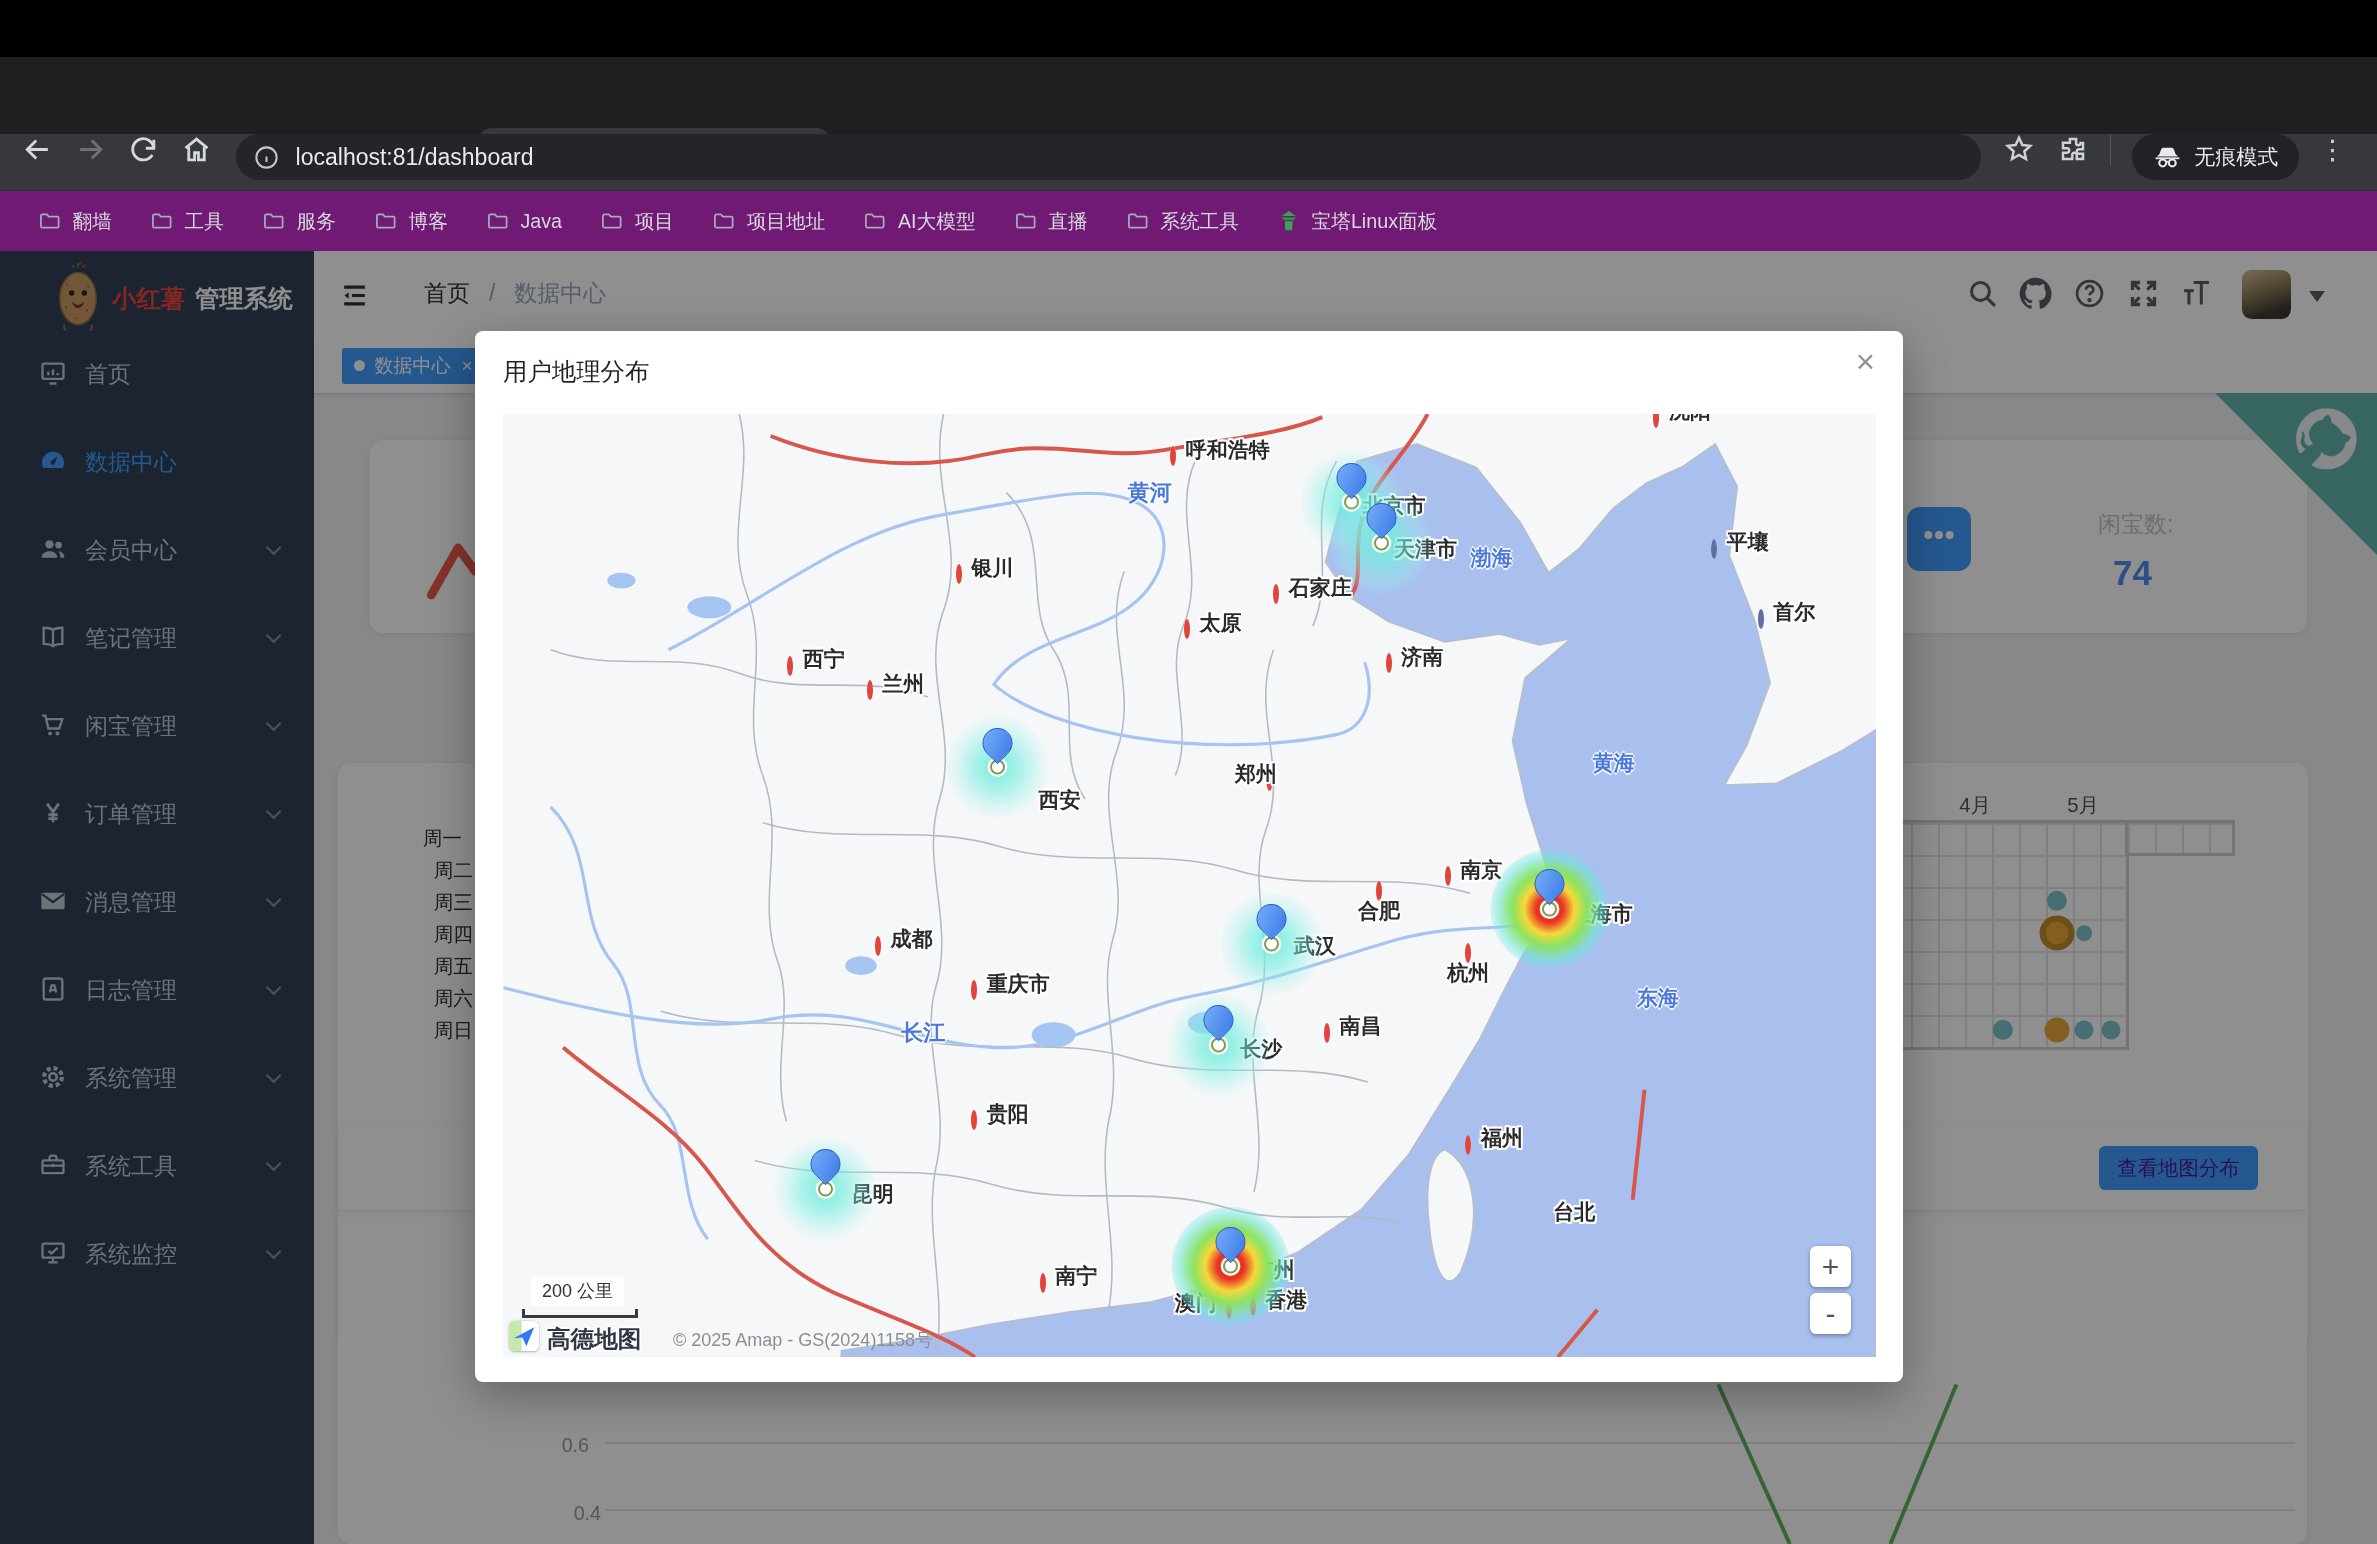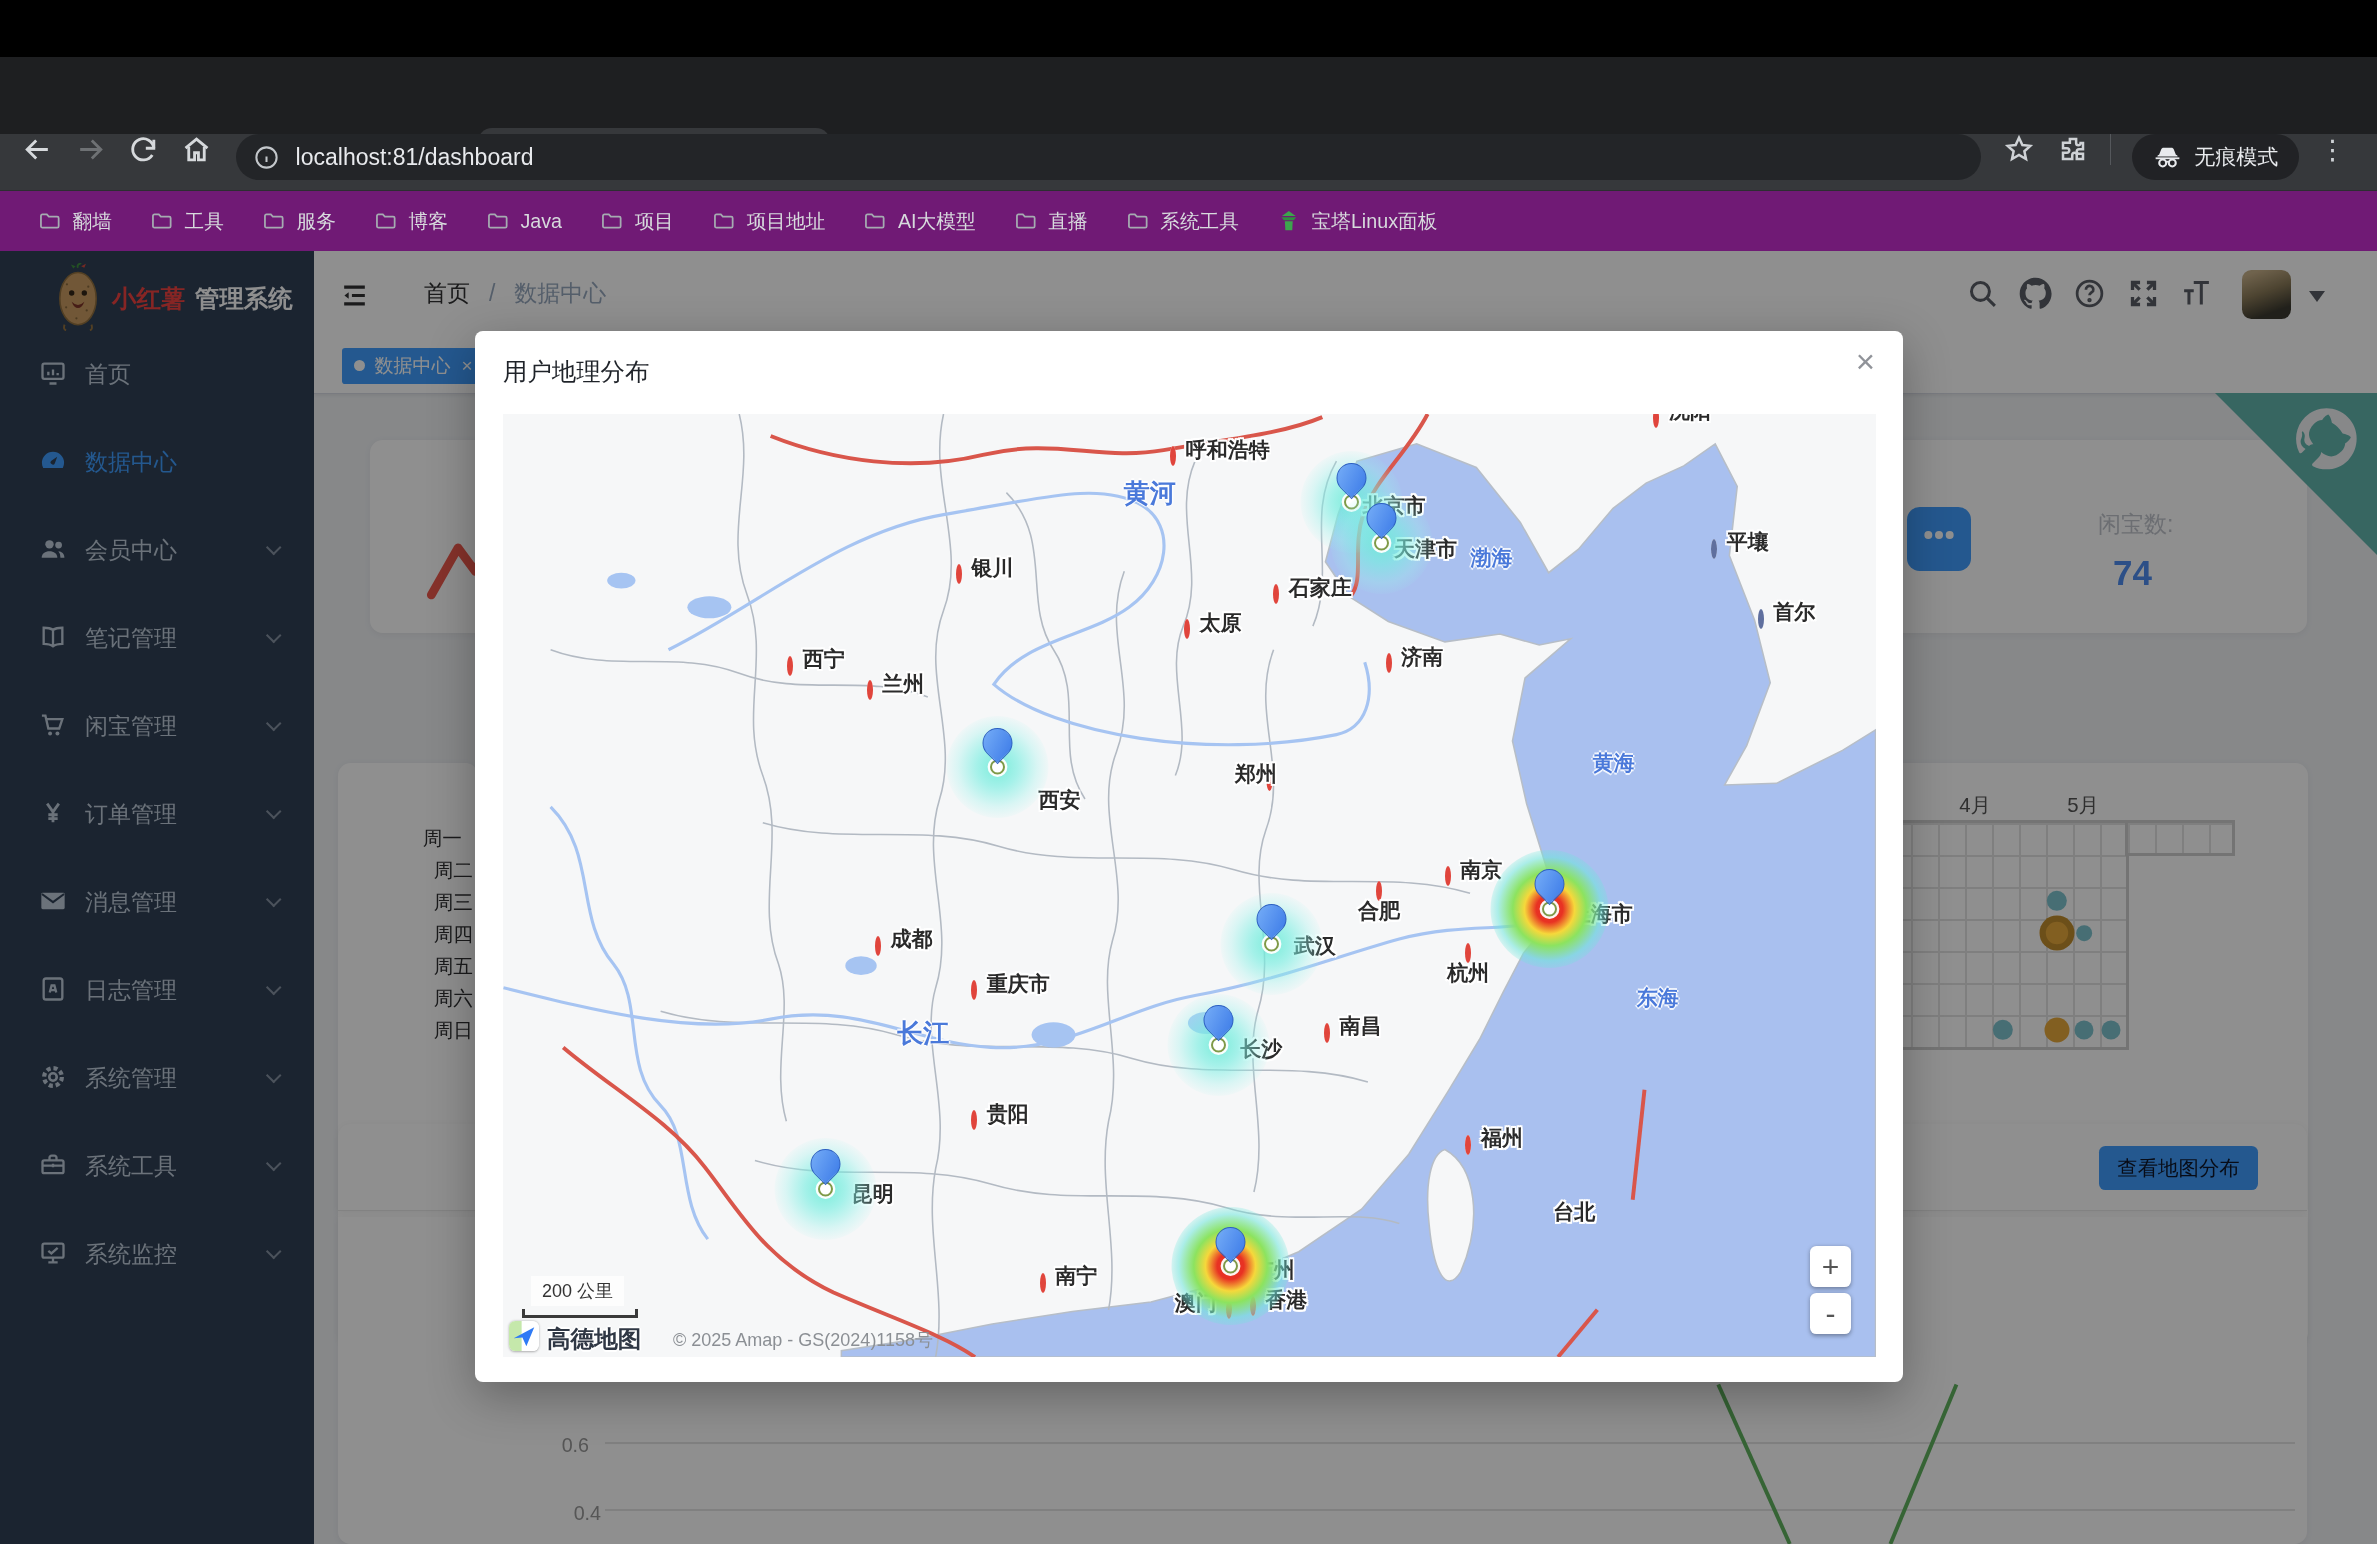--- a/index.html
+++ b/index.html
@@ -75,21 +75,21 @@
   #stat-icon{position:absolute;left:1907px;top:257px;width:64px;height:64px;border-radius:12.6px;background:#409EFF;}
   #stat-label{position:absolute;left:2098px;top:259px;font-size:23px;color:#c0c4cc;}
   #stat-value{position:absolute;left:2113px;top:303px;font-size:35px;font-weight:bold;color:#4f8ef0;}
   #gh-corner{position:absolute;right:0;top:143px;width:0;height:0;border-top:162px solid #62b6ae;border-left:162px solid transparent;}
   #gh-cat{position:absolute;right:19px;top:157px;width:63px;height:63px;transform:rotate(45deg);color:#f0f2f5;}
   .wk-label{position:absolute;font-size:19.7px;color:#303133;width:118px;text-align:right;}
   .month-label{position:absolute;font-size:20.4px;color:#555;transform:translateX(-50%);}
   .cal-grid{position:absolute;box-sizing:border-box;border:3.9px solid #cfcfcf;
      background-image:repeating-linear-gradient(to right,#e2e2e2 0 1.6px,transparent 1.6px 27px),repeating-linear-gradient(to bottom,#e2e2e2 0 1.6px,transparent 1.6px 32px);}
   .cal-dot{position:absolute;border-radius:50%;transform:translate(-50%,-50%);}
-  #map-btn{position:absolute;left:2099px;top:896px;width:159px;height:44px;background:#409EFF;border-radius:6.3px;color:#0f172a;font-size:20.4px;display:flex;align-items:center;justify-content:center;}
+  #map-btn{position:absolute;left:2099px;top:896px;width:159px;height:44px;background:#409EFF;border-radius:6.3px;color:#4c1d95;font-size:20.4px;display:flex;align-items:center;justify-content:center;}
   .axis-label{position:absolute;font-size:19.7px;color:#999;width:47px;text-align:right;}
   .gridline{position:absolute;height:1.6px;background:#e5e5e5;}
   
   #overlay{position:absolute;left:0;top:0;width:2377px;height:1294px;background:rgba(0,0,0,0.44);z-index:50;}
 
   
   #modal{position:absolute;left:475px;top:81px;width:1428px;height:1051px;background:#fff;border-radius:7.9px;box-shadow:0 14px 47px rgba(0,0,0,.3);z-index:60;}
   #modal-title{position:absolute;left:28px;top:25px;font-size:24.4px;color:#1f2329;}
   #modal-close{position:absolute;right:28px;top:14px;font-size:33px;color:#909399;line-height:1;}
   #map{position:absolute;left:28px;top:83px;width:1373px;height:943px;background:#f6f7f8;overflow:hidden;}
@@ -100,21 +100,21 @@
   .city.foreign .cdot{border:3.1px solid #5f6f9e;}
   .clabel{position:absolute;font-size:21px;font-weight:600;color:#2a2a2a;white-space:nowrap;
     text-shadow:-1.6px 0 0 #fff,1.6px 0 0 #fff,0 -1.6px 0 #fff,0 1.6px 0 #fff,-1.6px -1.6px 0 #fff,1.6px 1.6px 0 #fff,-1.6px 1.6px 0 #fff,1.6px -1.6px 0 #fff;}
   .city .clabel.right{left:15.7px;top:-13.4px;}
   .city .clabel.left{right:15.7px;top:-13.4px;}
   .city .clabel.below{left:50%;transform:translateX(-50%);top:12.6px;}
   .city.plain .clabel.right{left:0;}
   .sea-label,.river-label{position:absolute;transform:translate(-50%,-50%);color:#4a79da;font-weight:600;white-space:nowrap;z-index:7;
     text-shadow:-1.6px 0 0 rgba(255,255,255,.8),1.6px 0 0 rgba(255,255,255,.8),0 -1.6px 0 rgba(255,255,255,.8),0 1.6px 0 rgba(255,255,255,.8);}
   .sea-label{font-size:21px;}
-  .river-label{font-size:26px;}
+  .river-label{font-size:22px;}
   .pin{position:absolute;width:35px;height:47px;transform:translate(-50%,-100%);z-index:10;}
   .pin .heat{position:absolute;left:50%;top:41px;transform:translate(-50%,-50%);border-radius:50%;z-index:1;}
   .pin .heat.cyan{width:102px;height:102px;background:radial-gradient(circle,rgba(110,235,215,.9) 0%,rgba(120,238,225,.65) 28%,rgba(150,242,235,.3) 55%,rgba(160,245,240,0) 75%);}
   .pin .heat.hot{width:118px;height:118px;background:radial-gradient(circle,#e83223 0%,#e83223 16%,#f6d83b 30%,#8ce35f 44%,rgba(110,230,220,.55) 62%,rgba(160,245,240,0) 78%);}
   .pin .base{position:absolute;left:50%;top:41px;transform:translate(-50%,-50%);width:11px;height:11px;border-radius:50%;background:#fff;border:2.4px solid #7f9a48;box-shadow:0 0 0 2.4px rgba(255,255,255,.95);z-index:2;}
   .pin .head{position:absolute;left:2.4px;top:1.6px;width:30px;height:30px;border-radius:50% 50% 50% 0;transform:rotate(-45deg);background:linear-gradient(160deg,#74acf7,#3f7de8);border:1.6px solid #2d5fc2;box-sizing:border-box;z-index:3;}
   #scale-chip{position:absolute;left:28px;top:862px;background:rgba(255,255,255,.72);padding:3.1px 11px;font-size:18px;color:#333;z-index:12;}
   #scale-bar{position:absolute;left:19px;top:895px;width:116px;height:9.4px;border-left:3.1px solid #3a3a3a;border-right:3.1px solid #3a3a3a;border-bottom:3.1px solid #3a3a3a;box-sizing:border-box;z-index:12;}
   #amap-logo{position:absolute;left:6.3px;top:907px;width:30px;height:30px;border-radius:6.3px;background:#fff;box-shadow:0 0.8px 2.4px rgba(0,0,0,.3);overflow:hidden;z-index:12;}
   #amap-name{position:absolute;left:44px;top:909px;font-size:23.6px;font-weight:bold;color:#2f3744;z-index:12;

